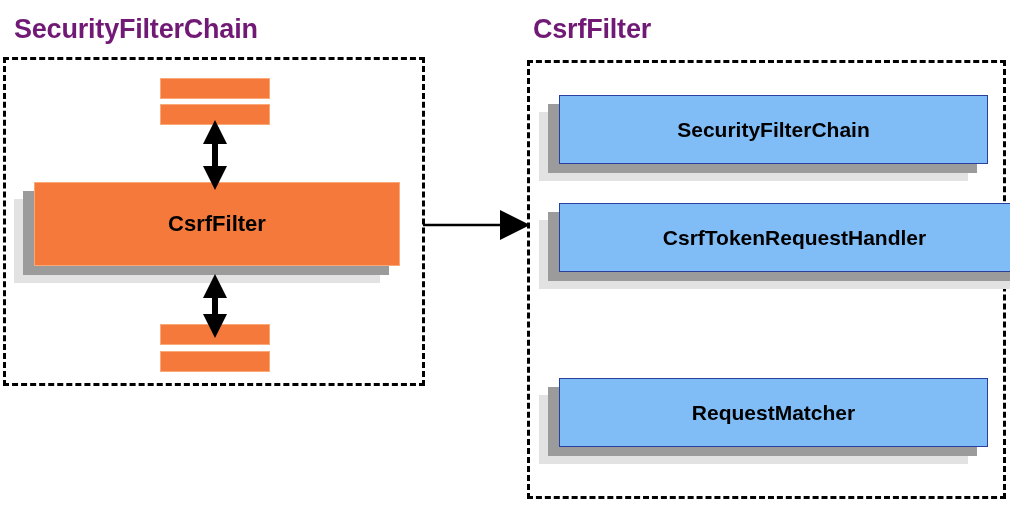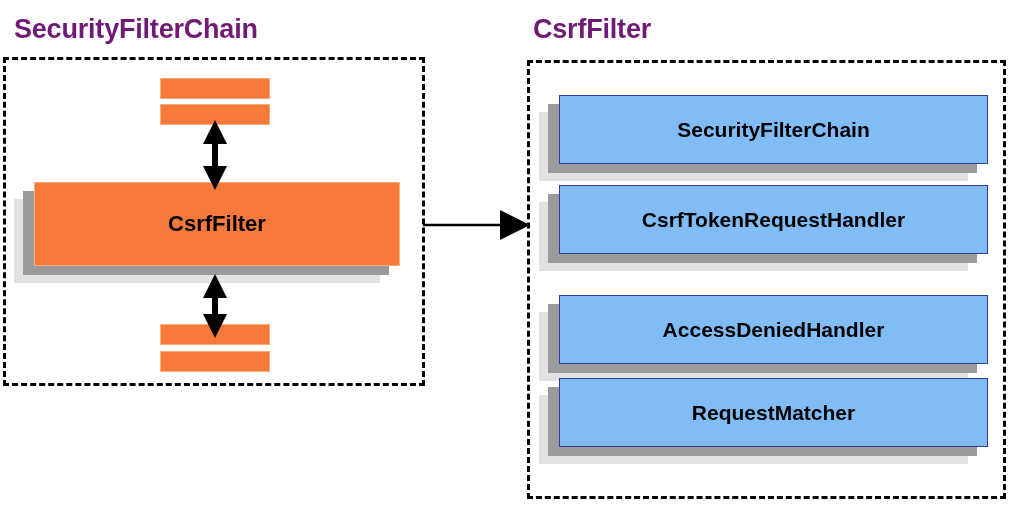--- a/index.html
+++ b/index.html
@@ -81,21 +81,21 @@
   .stack.blue .layer-front {
     background: #80BDF6;
     border: 1px solid #2B3F9E;
     font-size: 21px;
   }
 
   #csrf-filter-card { left: 14px; top: 182px; width: 366px; height: 84px; }
 
   .blue-card { left: 539px; width: 429px; height: 69px; }
   #card-repo     { top: 95px; }
-  #card-handler  { top: 185px; }
+  #card-handler  { top: 203px; padding-left: 42px; }
   #card-denied   { top: 295px; }
   #card-matcher  { top: 378px; }
 
   
   .bar {
     position: absolute;
     left: 160px;
     width: 110px;
     height: 21px;
     background: #F4793B;
@@ -147,25 +147,20 @@
     <div class="layer-mid"></div>
     <div class="layer-front">SecurityFilterChain</div>
   </div>
 
   <div class="stack blue blue-card" id="card-handler">
     <div class="layer-back"></div>
     <div class="layer-mid"></div>
     <div class="layer-front">CsrfTokenRequestHandler</div>
   </div>
 
-  <div class="stack blue blue-card" id="card-denied">
-    <div class="layer-back"></div>
-    <div class="layer-mid"></div>
-    <div class="layer-front">AccessDeniedHandler</div>
-  </div>
 
   <div class="stack blue blue-card" id="card-matcher">
     <div class="layer-back"></div>
     <div class="layer-mid"></div>
     <div class="layer-front">RequestMatcher</div>
   </div>
 
   <svg class="svg-overlay" viewBox="0 0 1010 505">
 
     <g>

